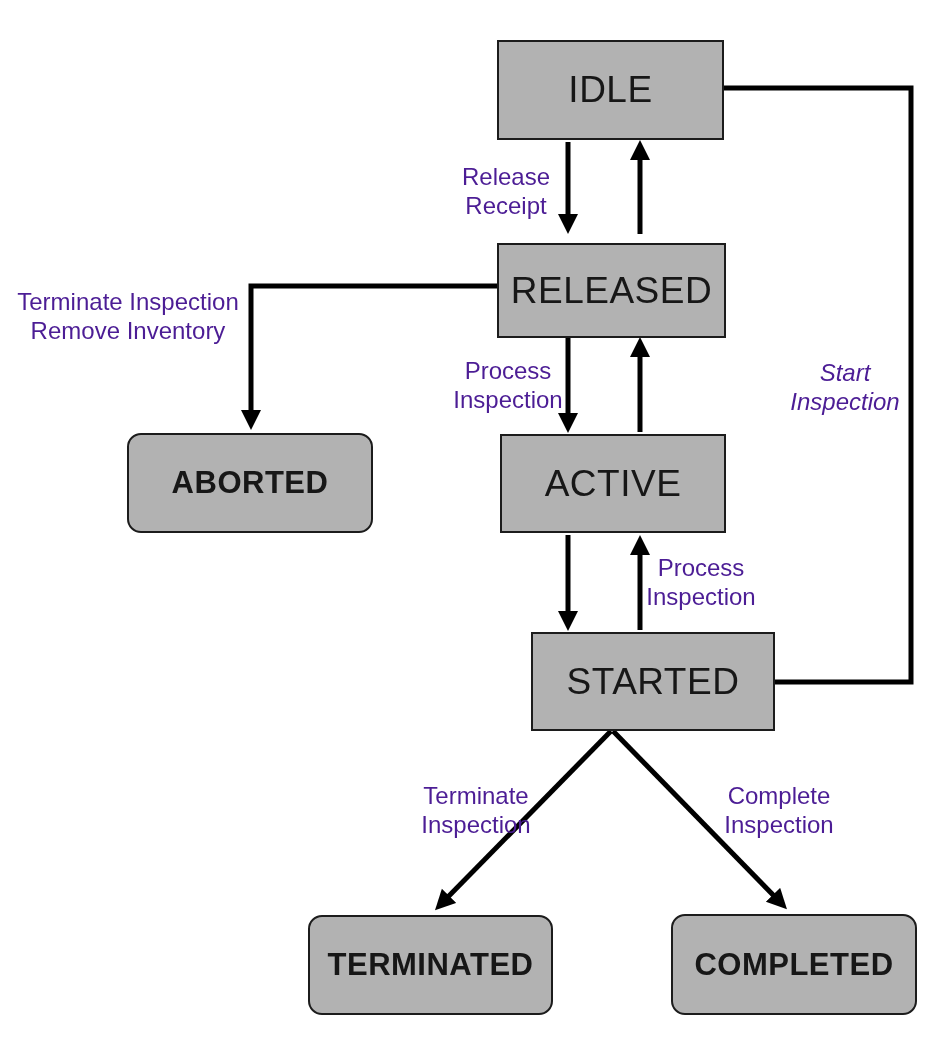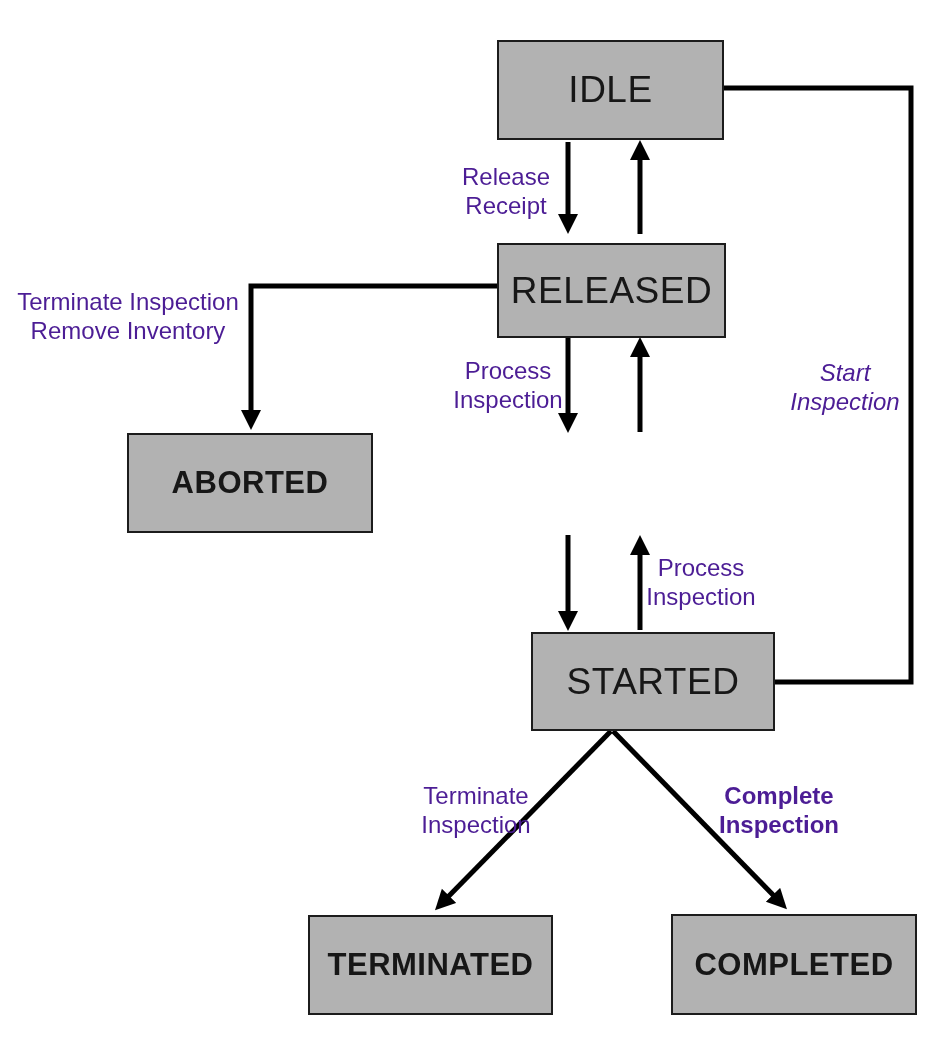--- a/index.html
+++ b/index.html
@@ -30,20 +30,21 @@
     display: flex;
     align-items: center;
     justify-content: center;
     font-size: 37px;
     letter-spacing: 0.5px;
     color: #171717;
   }
   .node.bold {
     font-weight: bold;
     font-size: 31px;
+    border-radius: 14px;
   }
   .edge-label {
     position: absolute;
     transform: translateX(-50%);
     text-align: center;
     white-space: pre-line;
     font-size: 24px;
     line-height: 29px;
     color: #4c1d95;
   }
@@ -71,20 +72,21 @@
       <path d="M723,88 L911,88 L911,682 L738,682" marker-end="url(#ah)"></path>
       <path d="M611,731 L442,903" marker-end="url(#ah)"></path>
       <path d="M613,731 L780,902" marker-end="url(#ah)"></path>
     </g>
   </svg>
 
   <div class="node" style="left:497px; top:40px;  width:227px; height:100px;">IDLE</div>
 
   <div class="node" style="left:497px; top:224px; width:229px; height:95px;margin-top:19px;">RELEASED</div>
 
+  <div class="node" style="left:500px; top:434px; width:226px; height:99px;">ACTIVE</div>
 
   <div class="node" style="left:499px; top:632px; width:244px; height:99px;margin-left:32px;">STARTED</div>
 
   <div class="node bold" style="left:127px; top:433px; width:246px; height:100px;">ABORTED</div>
 
   <div class="node bold" style="left:308px; top:915px; width:245px; height:100px;">TERMINATED</div>
 
   <div class="node bold" style="left:671px; top:914px; width:246px; height:101px;">COMPLETED</div>
 
   <div class="edge-label" style="left:506px; top:162px;">Release
@@ -98,16 +100,16 @@
 
   <div class="edge-label" style="left:128px; top:287px;">Terminate Inspection
 Remove Inventory</div>
 
   <div class="edge-label" style="left:845px; top:358px;font-style:italic;">Start
 Inspection</div>
 
   <div class="edge-label" style="left:476px; top:781px;">Terminate
 Inspection</div>
 
-  <div class="edge-label" style="left:779px; top:781px;font-weight:bold;">Complete
+  <div class="edge-label" style="left:779px; top:781px;">Complete
 Inspection</div>
 
 </div>
 
 </body></html>

